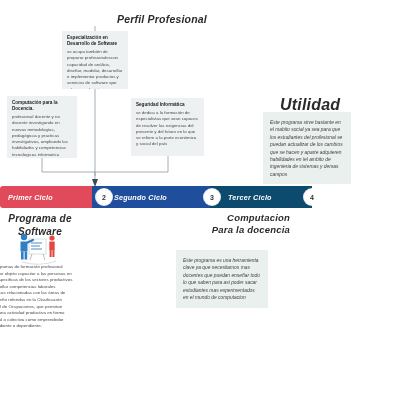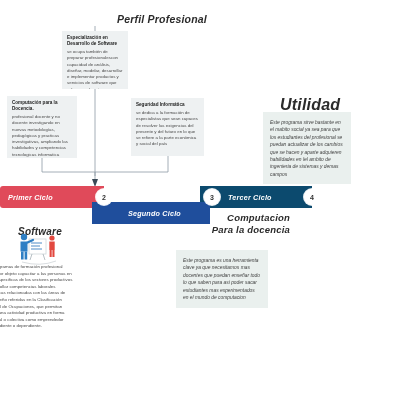--- a/index.html
+++ b/index.html
@@ -136,21 +136,21 @@
     font-weight: 700;
     font-style: normal;
     display: flex;
     align-items: center;
     justify-content: center;
     z-index: 4;
     box-shadow: 0 0 0 1px rgba(255,255,255,.9);
   }
 
   #seg1 { left: 0px;   width: 104px; background: #e04a5a; border-radius: 3px 0 0 3px; padding-left: 8px; }
-  #seg2 { left: 92px;  width: 118px; background: #1f4e9c; padding-left: 36px; z-index: 2; margin-top: 16px; }
+  #seg2 { left: 92px;  width: 118px; background: #1f4e9c; padding-left: 22px; z-index: 2; }
   #seg3 { left: 200px; width: 112px; background: #0c4a6e; padding-left: 28px; z-index: 1; }
   #seg4 { left: 300px; width: 100px; background: #5b52c4; border-radius: 0 3px 3px 0; padding-left: 30px; }
 
   #num2 { left: 96px; }
   #num3 { left: 204px; }
   #num4 { left: 304px; }
 
   
   #illustration {
     position: absolute;
@@ -178,21 +178,21 @@
 <div class="heading" id="title-perfil">Perfil Profesional</div>
 
 <div class="heading" id="title-utilidad">Utilidad</div>
 
 <div class="heading" id="title-computacion">
   <span>Computacion</span><br>
   <span>Para la docencia</span>
 </div>
 
 <div class="heading" id="title-programa">
-  <br>
+  <span>Programa de</span><br>
   <span>Software</span>
 </div>
 
 <div class="card" id="card-especializacion">
   <span class="card-title">Especialización en Desarrollo de Software</span>
   <span class="card-body">se ocupa también de preparar profesionalescon capacidad de análisis, diseñar, modelar, desarrollar e implementar productos y servicios de software que refuercen el sector productivo y de servicios.</span>
 </div>
 
 <div class="card" id="card-computacion">
   <span class="card-title">Computación para la Docencia.</span>

